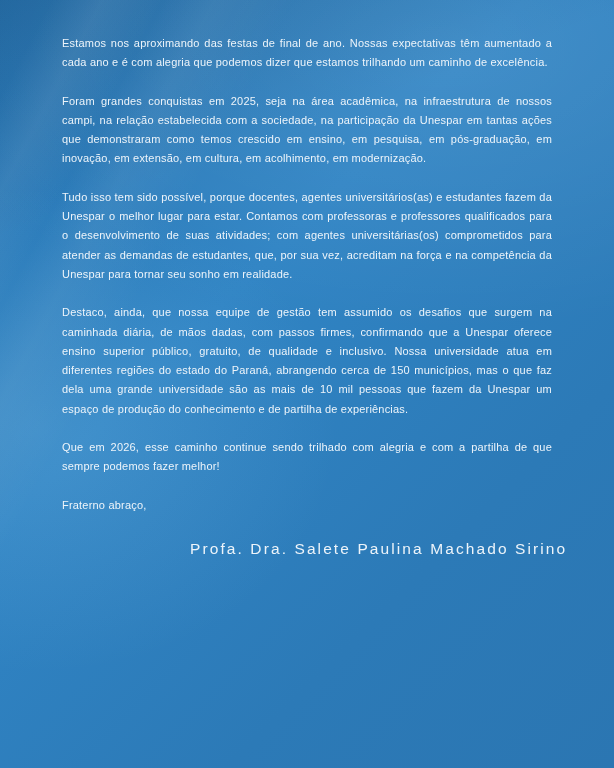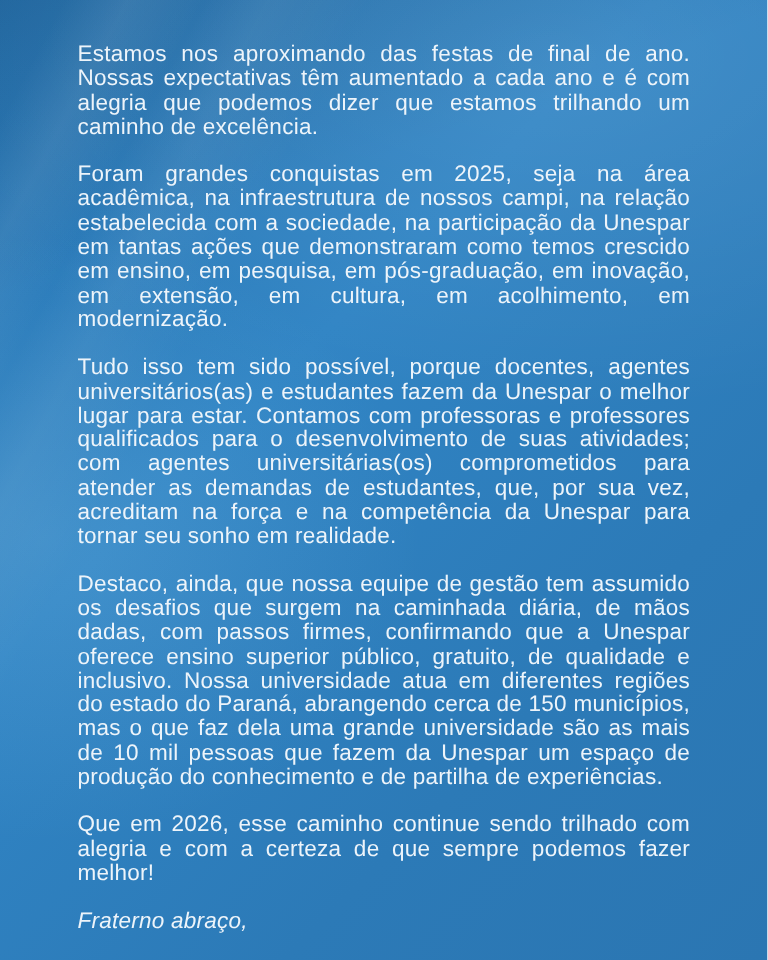--- a/index.html
+++ b/index.html
@@ -23,34 +23,33 @@
   }
   .letter {
     position: absolute;
     top: 34px;
     left: 62px;
     right: 62px;
     color: #edf4fa;
   }
   .letter p {
     margin: 0 0 19px 0;
-    font-size: 18px;
+    font-size: 11px;
     line-height: 19.3px;
     letter-spacing: 0.2px;
     text-align: justify;
     text-align-last: left;
     font-weight: 300;
   }
   .closing {
     margin: 0;
     font-size: 16px;
     line-height: 19.3px;
     letter-spacing: 0.2px;
     font-weight: 300;
-    font-style: italic;
   }
   .signature {
     margin-top: 24px;
     padding-left: 128px;
     text-align: center;
   }
   .signature div {
     font-size: 15.5px;
     line-height: 19.5px;
     letter-spacing: 2.1px;
@@ -60,20 +59,20 @@
 </style>
 </head>
 <body>
 
 <div class="page">
   <div class="letter">
     <p>Estamos nos aproximando das festas de final de ano. Nossas expectativas têm aumentado a cada ano e é com alegria que podemos dizer que estamos trilhando um caminho de excelência.</p>
     <p>Foram grandes conquistas em 2025, seja na área acadêmica, na infraestrutura de nossos campi, na relação estabelecida com a sociedade, na participação da Unespar em tantas ações que demonstraram como temos crescido em ensino, em pesquisa, em pós-graduação, em inovação, em extensão, em cultura, em acolhimento, em modernização.</p>
     <p>Tudo isso tem sido possível, porque docentes, agentes universitários(as) e estudantes fazem da Unespar o melhor lugar para estar. Contamos com professoras e professores qualificados para o desenvolvimento de suas atividades; com agentes universitárias(os) comprometidos para atender as demandas de estudantes, que, por sua vez, acreditam na força e na competência da Unespar para tornar seu sonho em realidade.</p>
     <p>Destaco, ainda, que nossa equipe de gestão tem assumido os desafios que surgem na caminhada diária, de mãos dadas, com passos firmes, confirmando que a Unespar oferece ensino superior público, gratuito, de qualidade e inclusivo. Nossa universidade atua em diferentes regiões do estado do Paraná, abrangendo cerca de 150 municípios, mas o que faz dela uma grande universidade são as mais de 10 mil pessoas que fazem da Unespar um espaço de produção do conhecimento e de partilha de experiências.</p>
-    <p>Que em 2026, esse caminho continue sendo trilhado com alegria e com a certeza de que sempre podemos fazer melhor!</p>
+    <p>Que em 2026, esse caminho continue sendo trilhado com alegria e com a partilha de que sempre podemos fazer melhor!</p>
     <p class="closing">Fraterno abraço,</p>
     <div class="signature">
       <div>Profa. Dra. Salete Paulina Machado Sirino</div>
 
     </div>
   </div>
 </div>
 
 </body></html>

